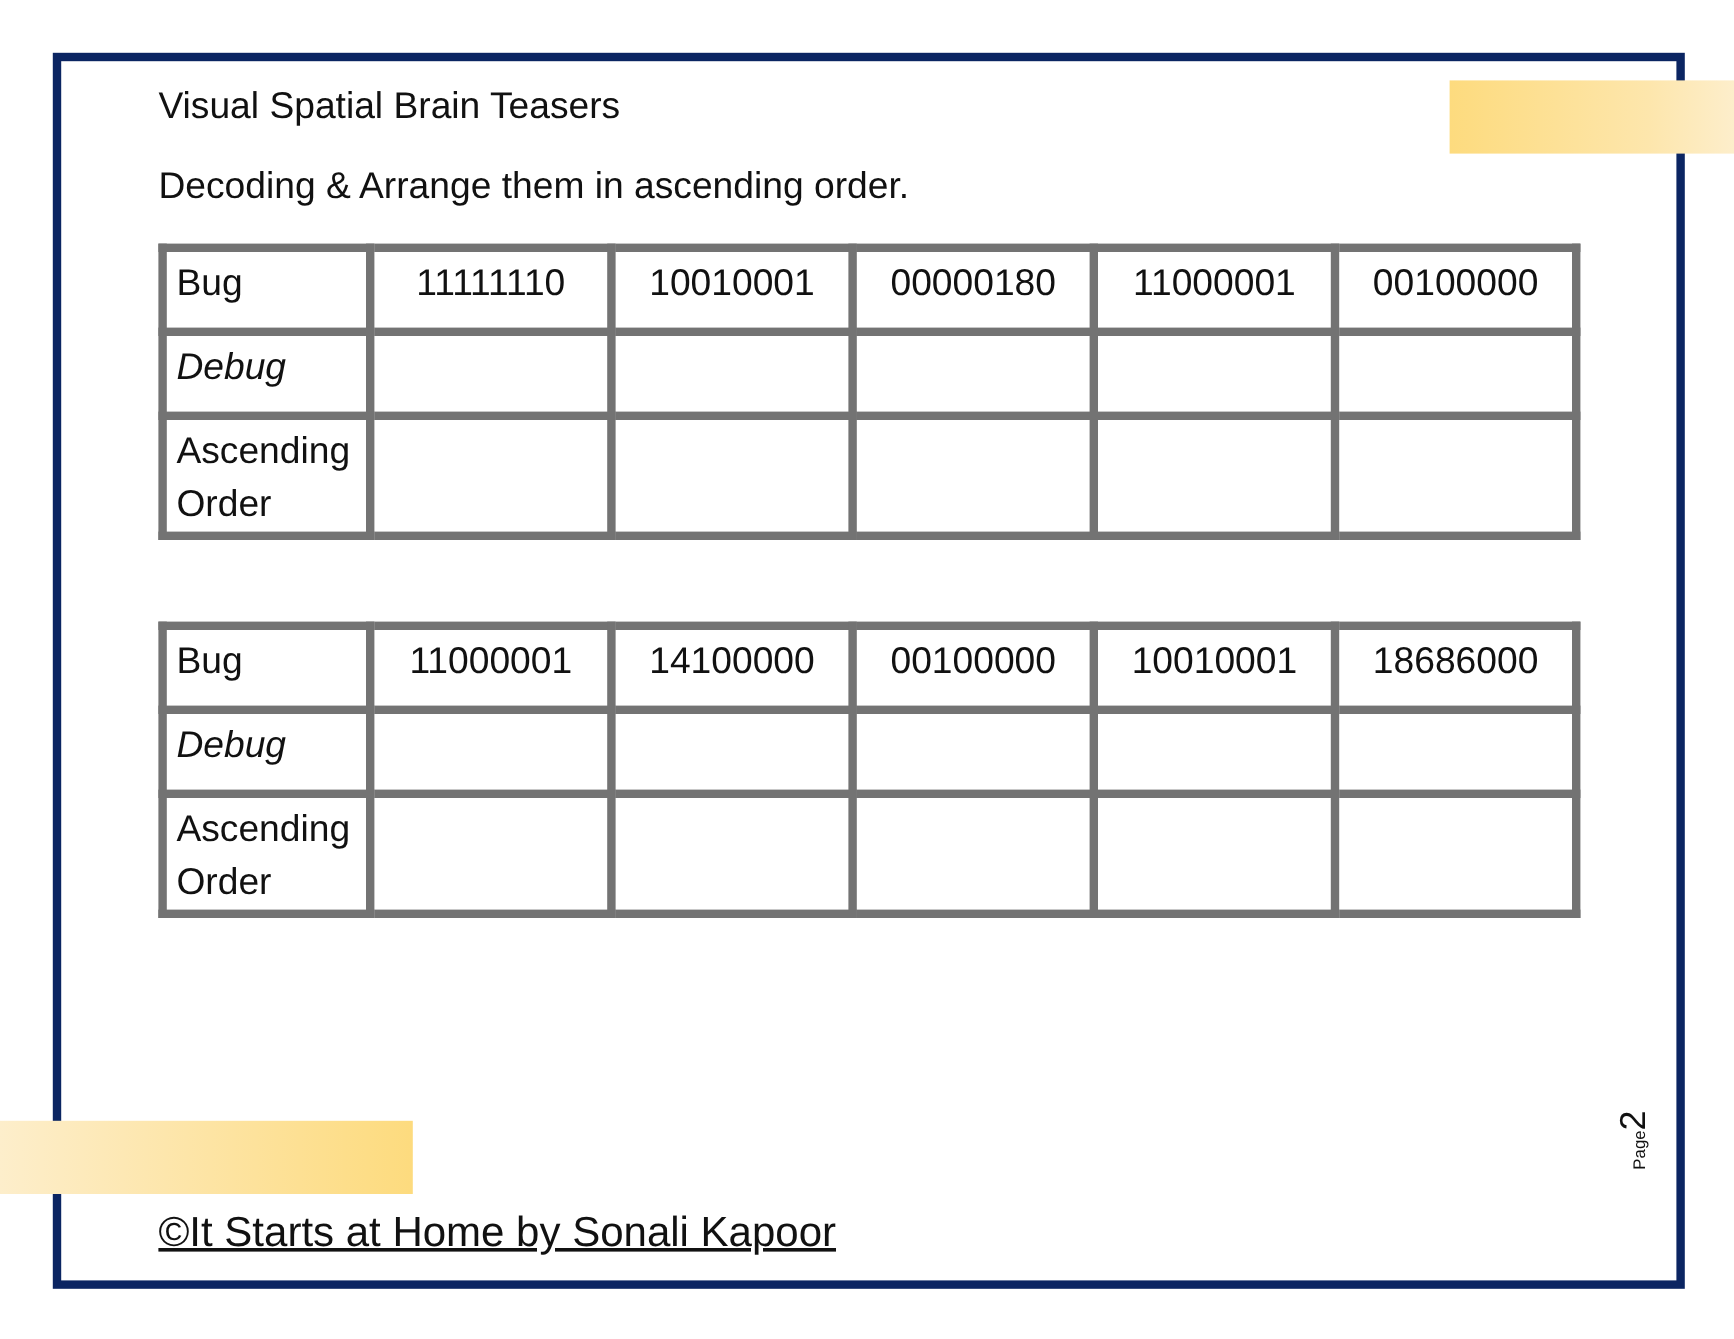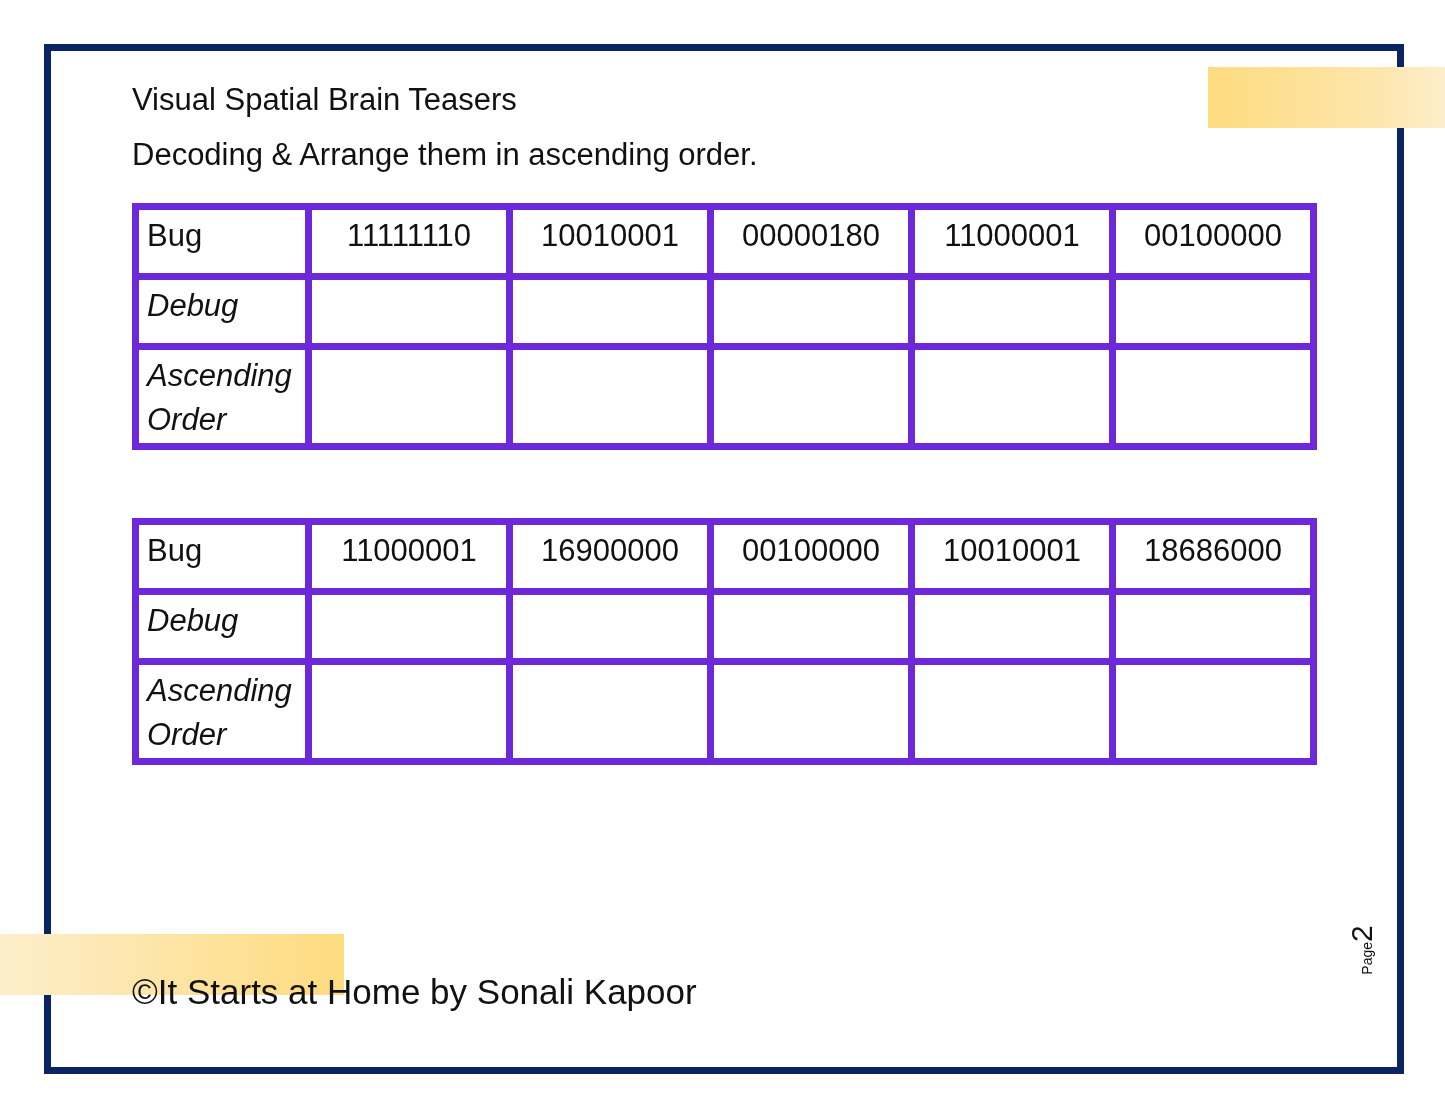--- a/index.html
+++ b/index.html
@@ -4,34 +4,34 @@
   <style>
     html, body { margin:0; padding:0; background:#fff; }
     body { width:1445px; height:1116px; position:relative; overflow:hidden;
            font-family:"Liberation Sans", sans-serif; color:#111; }
     .frame-inner { position:absolute; left:44px; top:44px; width:1360px; height:1030px;
              box-sizing:border-box; border:7px solid #0b2562; }
     .bar-top { position:absolute; left:1208px; top:67px; width:237px; height:61px;
                background:linear-gradient(90deg,#fddb7e 0%,#fde6ac 70%,#fdeecb 100%); }
     .bar-bottom { position:absolute; left:0; top:934px; width:344px; height:61px;
                background:linear-gradient(90deg,#fdeecb 0%,#fde6ac 40%,#fddb7e 100%); }
-    .title { position:absolute; left:132px; top:70px; font-size:31px;margin-top:12px; }
+    .title { position:absolute; left:132px; top:70px; font-size:31px; }
     .subtitle { position:absolute; left:132px; top:137px; font-size:31px; }
     table.grid { position:absolute; left:132px; border-collapse:collapse;
                  border:7px solid #00b050; }
-    table.grid td { border:7px solid #6d28d9; vertical-align:top; padding:4px 8px 0 8px;
+    table.grid td { border:7px solid #737373; vertical-align:top; padding:4px 8px 0 8px;
                     font-size:31px; line-height:44px; box-sizing:border-box; }
     .t1 { top:203px; }
     .t2 { top:518px; }
     td.lbl { width:173px; }
     td.val { width:201px;text-align:center; }
     tr.r1 td { height:70px; }
     tr.r2 td { height:70px;font-style:italic; }
-    tr.r3 td { height:100px;font-style:italic; }
-    .footer { position:absolute; left:132px; top:972px; font-size:35px; }
+    tr.r3 td { height:100px; }
+    .footer { position:absolute; left:132px; top:1007px; font-size:35px;text-decoration:underline; }
     .page-num { position:absolute; left:1340px; top:920px; width:70px; height:60px;
                 transform:rotate(-90deg); transform-origin:center; display:flex;
                 align-items:baseline; justify-content:center; }
     .page-num .pl { font-size:14px; }
     .page-num .pn { font-size:30px; }
   </style>
 </head>
 <body>
 
 <div class="frame-inner"></div>
@@ -68,21 +68,21 @@
     <td class="val"></td>
   </tr>
 </tbody>
   </table>
 
 <table class="grid t2">
   <tbody>
       <tr class="r1">
     <td class="lbl">Bug</td>
     <td class="val">11000001</td>
-    <td class="val">16900000</td>
+    <td class="val">14100000</td>
     <td class="val">00100000</td>
     <td class="val">10010001</td>
     <td class="val">18686000</td>
   </tr>
   <tr class="r2">
     <td class="lbl">Debug</td>
     <td class="val"></td>
     <td class="val"></td>
     <td class="val"></td>
     <td class="val"></td>

